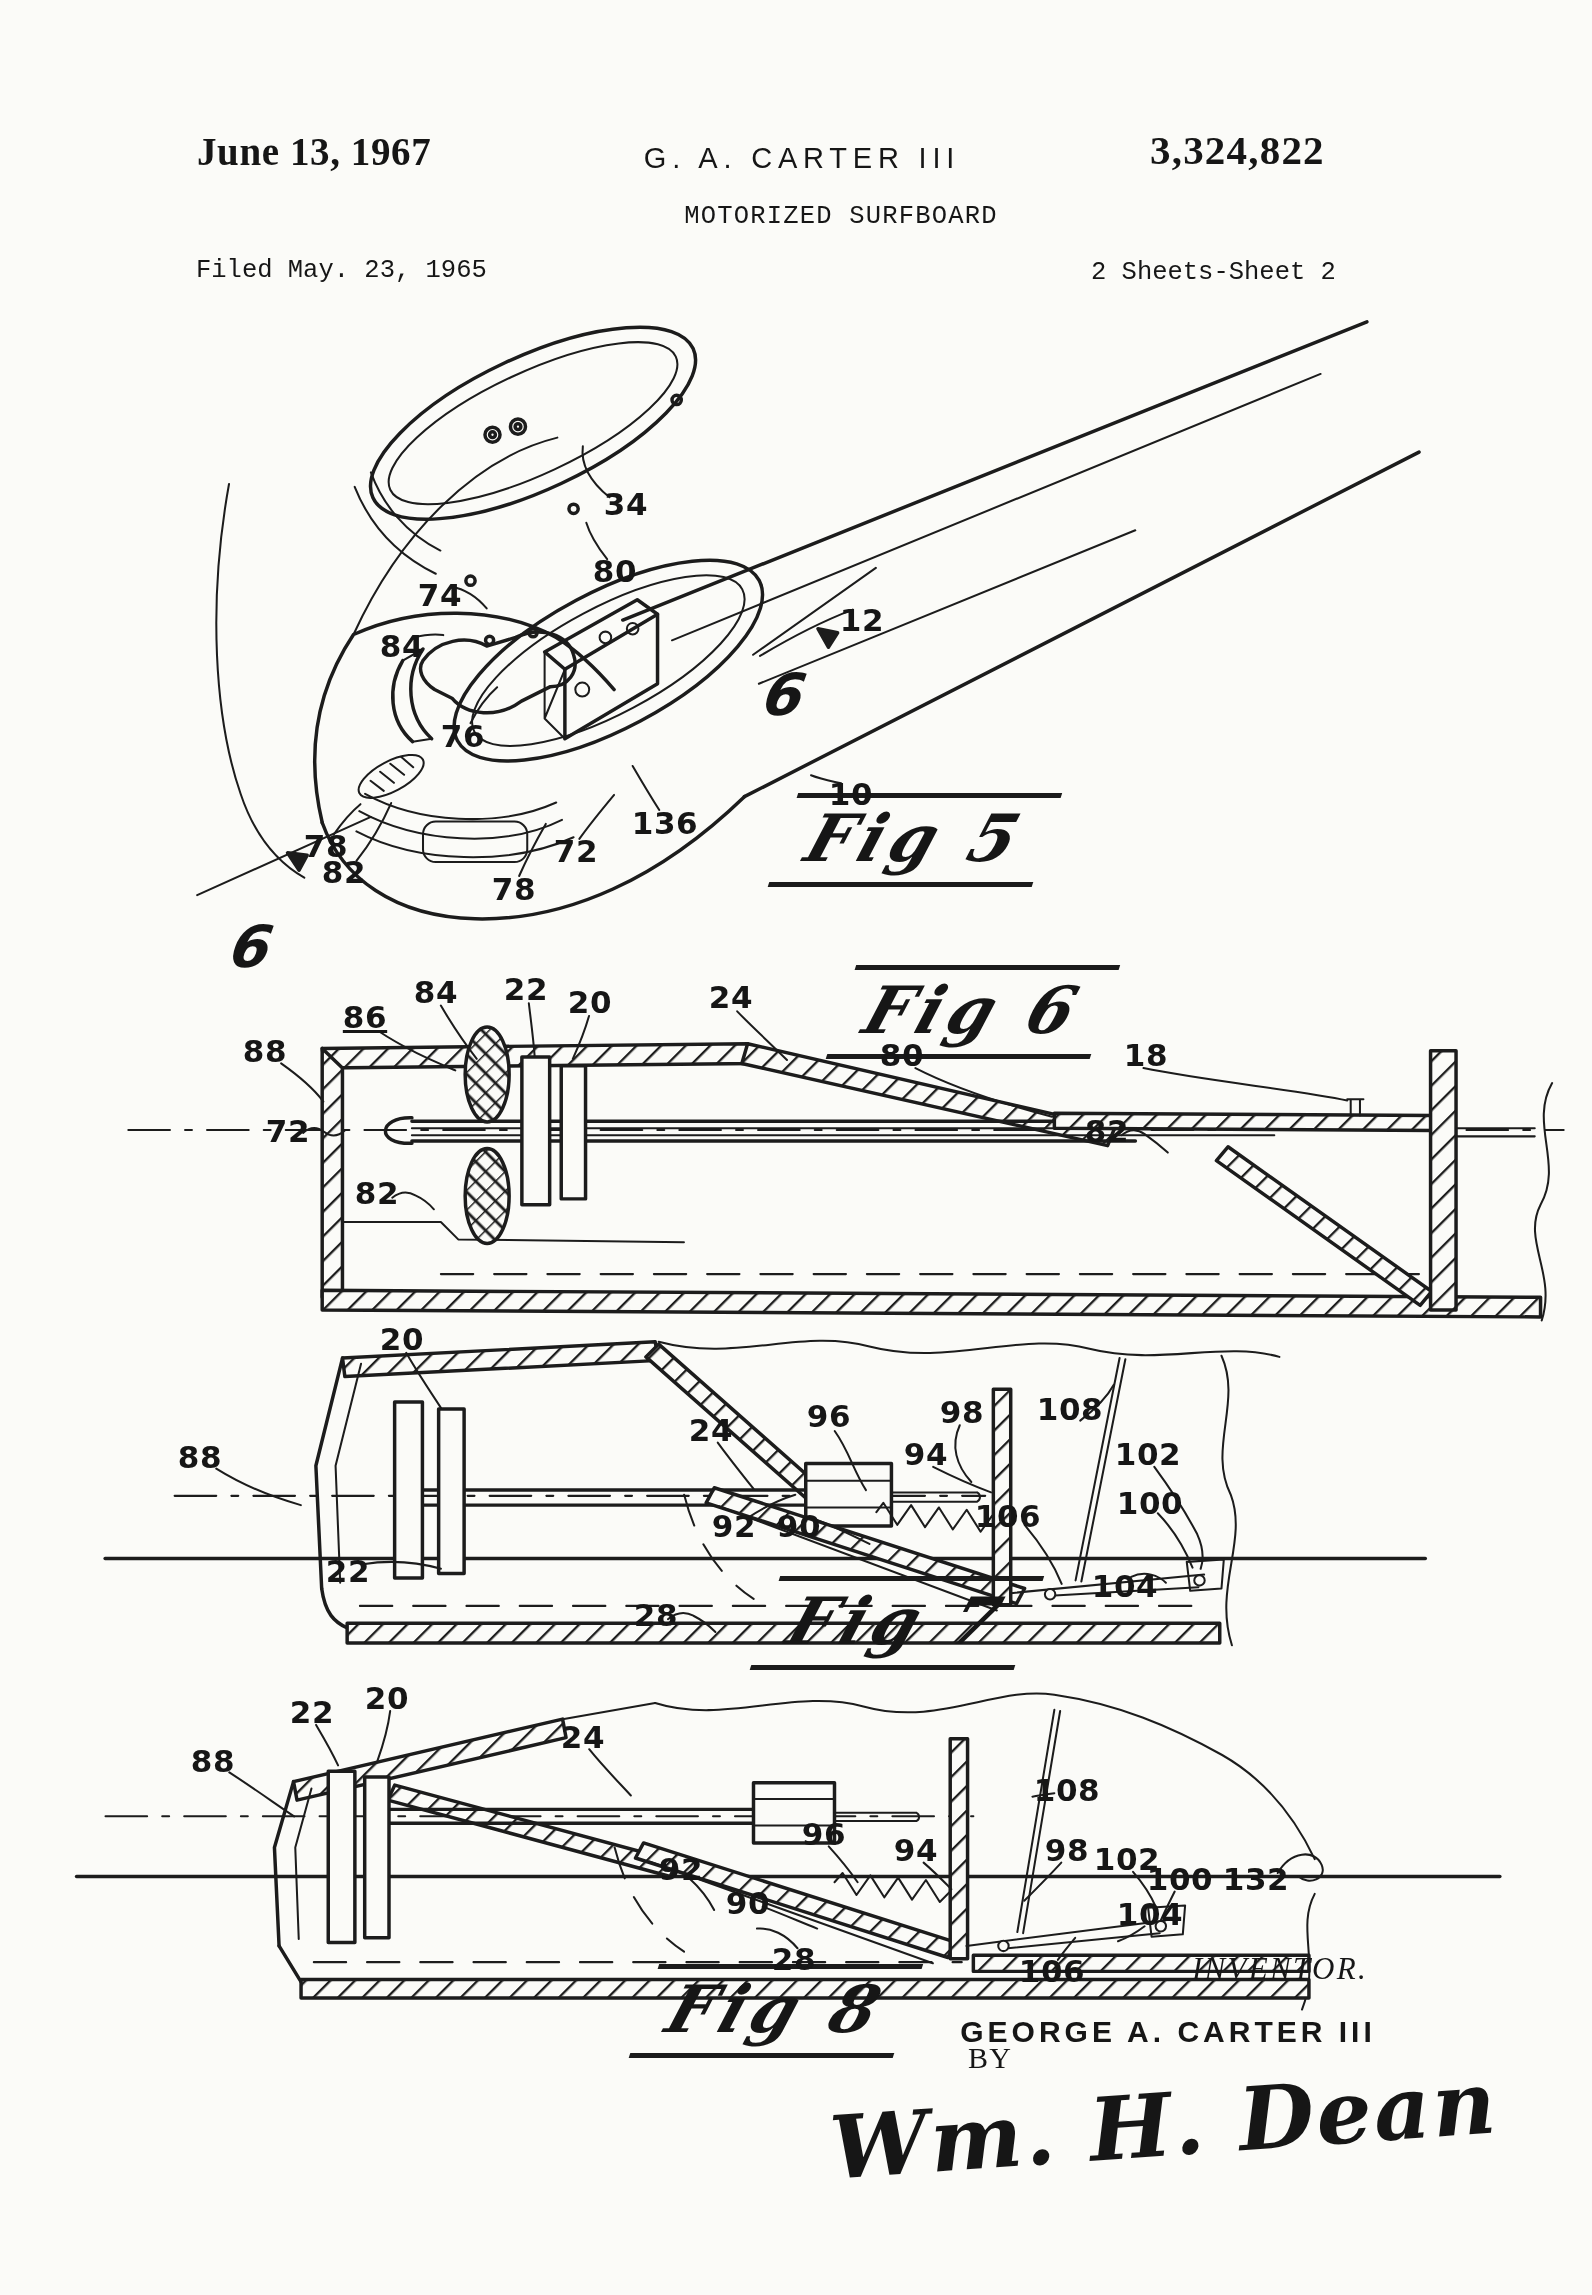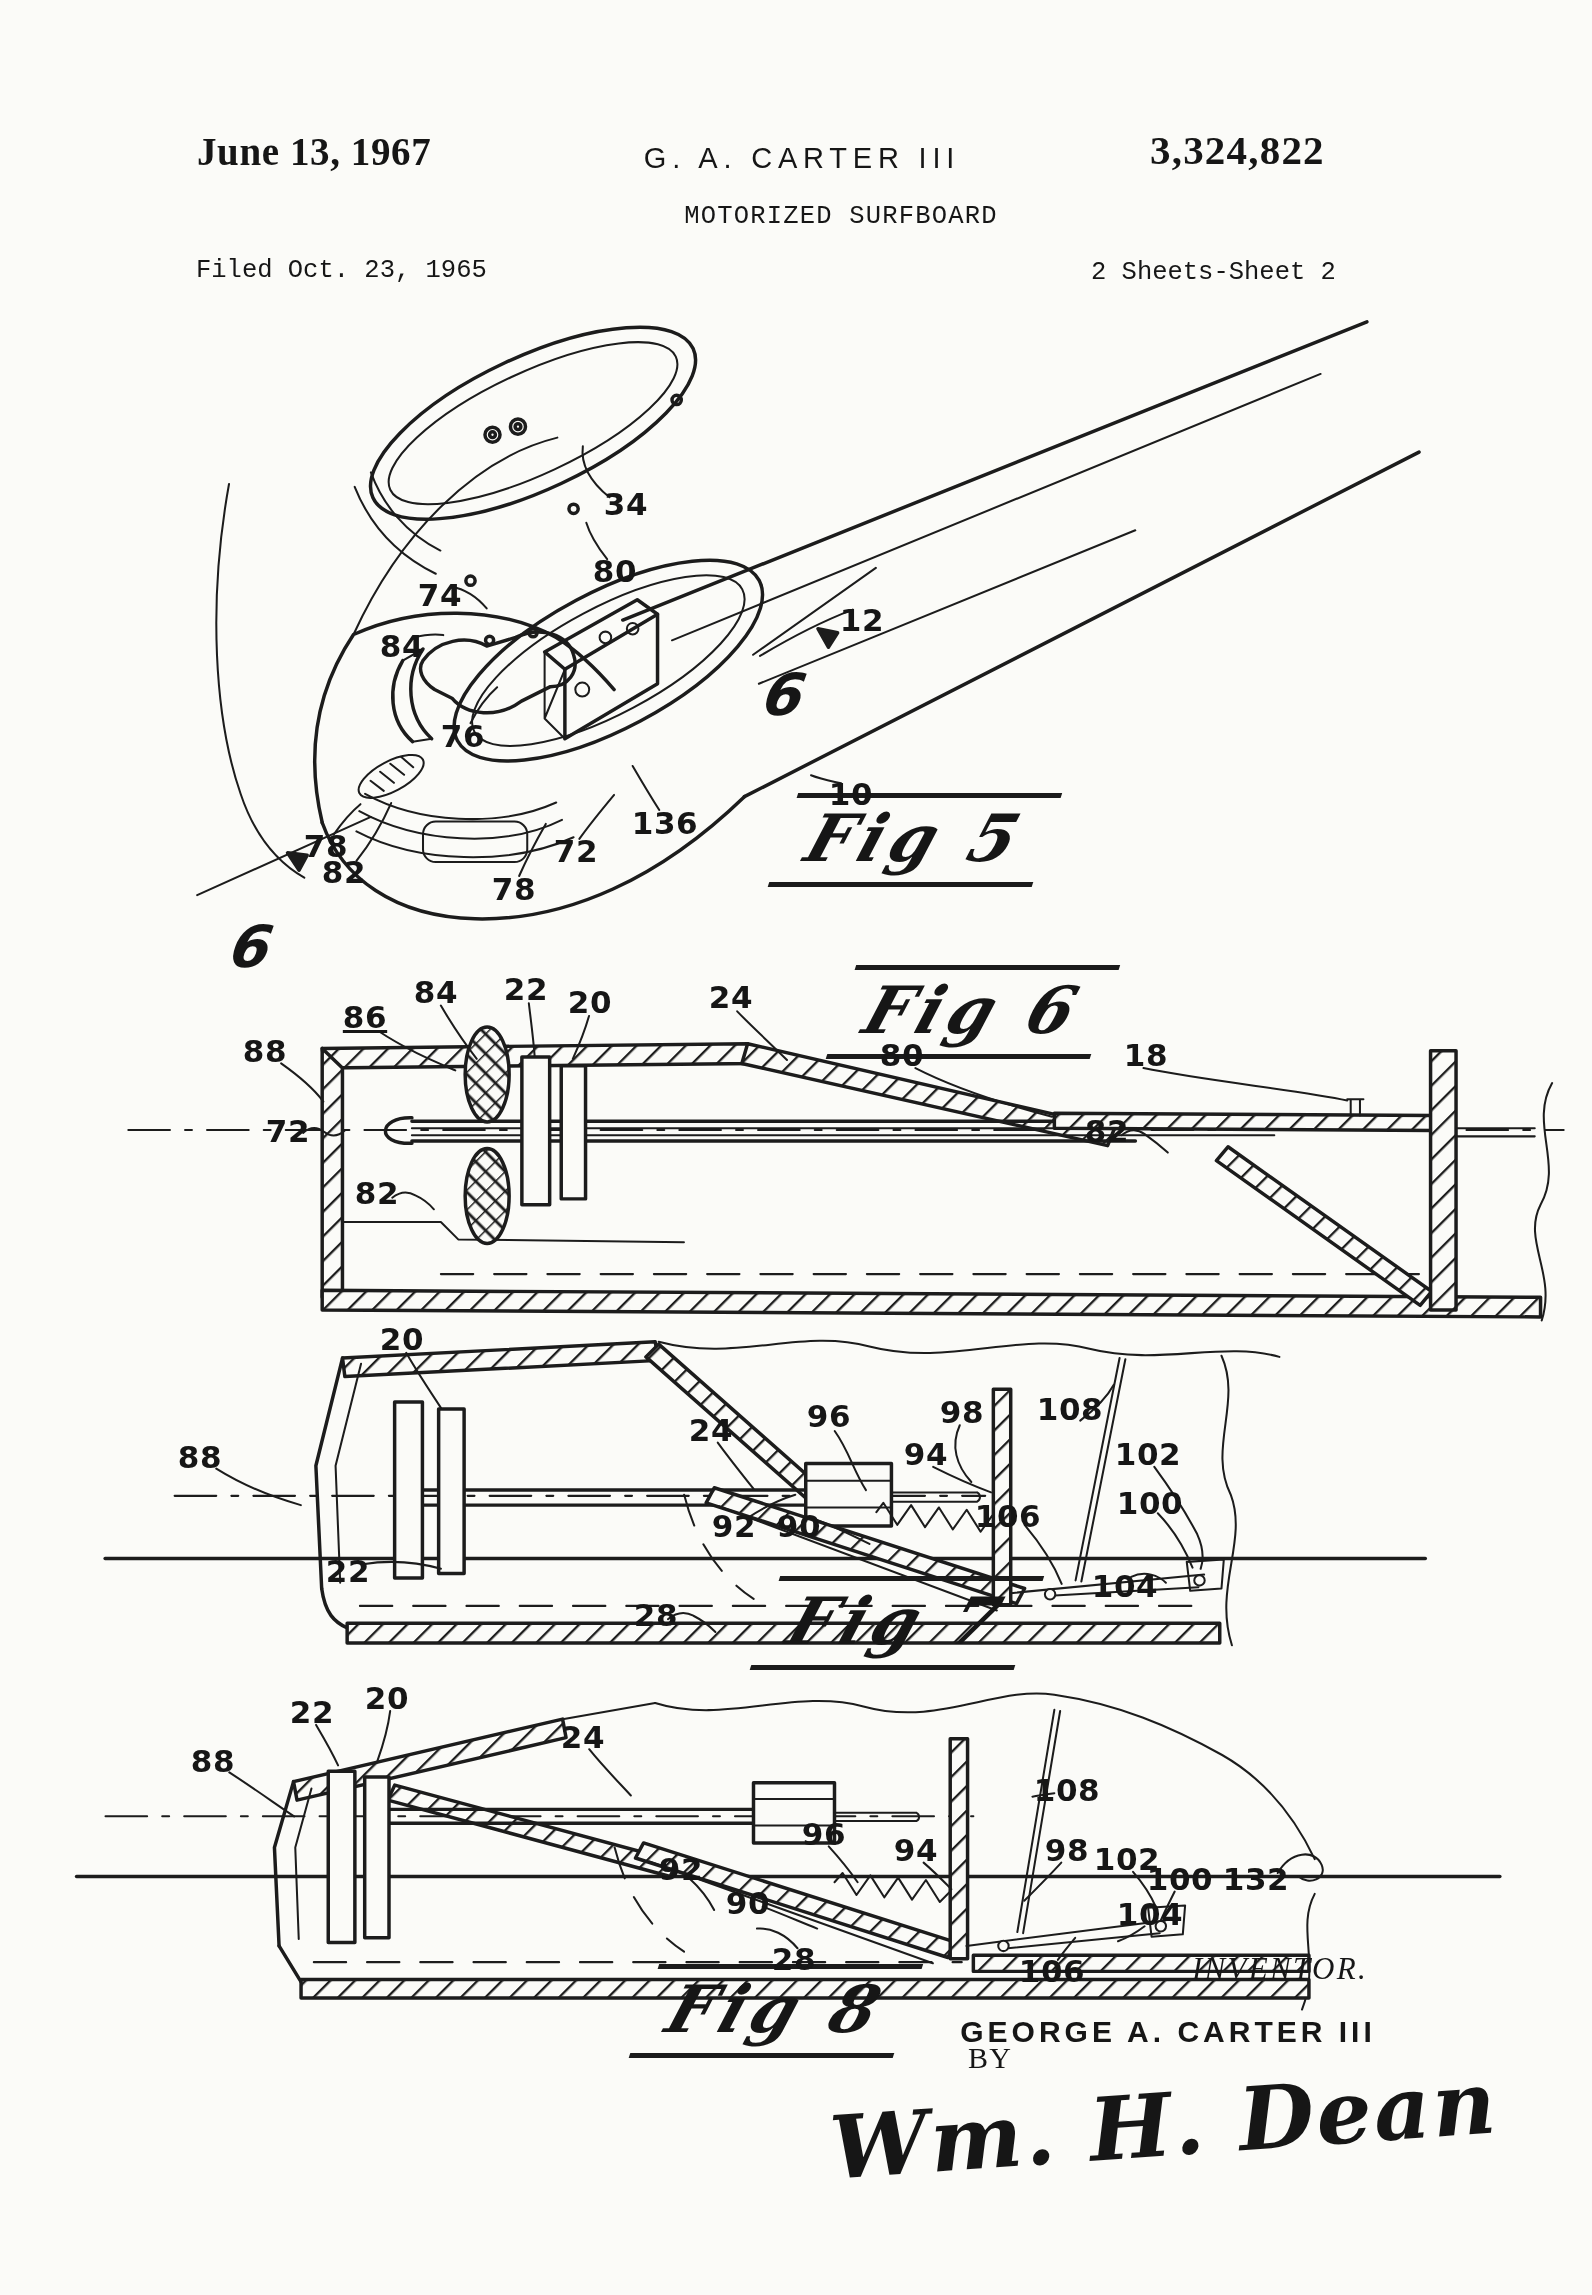--- a/index.html
+++ b/index.html
@@ -41,21 +41,21 @@
 </style>
 </head>
 <body>
 
 <div class="page">
 
   <div class="abs hdr-date">June 13, 1967</div>
   <div class="abs hdr-author">G. A. CARTER III</div>
   <div class="abs hdr-number">3,324,822</div>
   <div class="abs hdr-title">MOTORIZED SURFBOARD</div>
-  <div class="abs hdr-filed">Filed Oct. 23, 1965</div>
+  <div class="abs hdr-filed">Filed May. 23, 1965</div>
   <div class="abs hdr-sheets">2 Sheets-Sheet 2</div>
 
   <svg style="left:174px;top:313px" width="1274" height="672" viewBox="0 0 2200 1160">
     <g class="s" fill="none">
 
       <path class="thin" d="M 95,295 C 58,500 70,700 115,830 C 140,905 178,948 225,975"></path>
 
       <g transform="rotate(-25 620 190)">
         <ellipse cx="620" cy="190" rx="305" ry="115"></ellipse>
         <ellipse class="thin" cx="620" cy="190" rx="272" ry="88"></ellipse>

